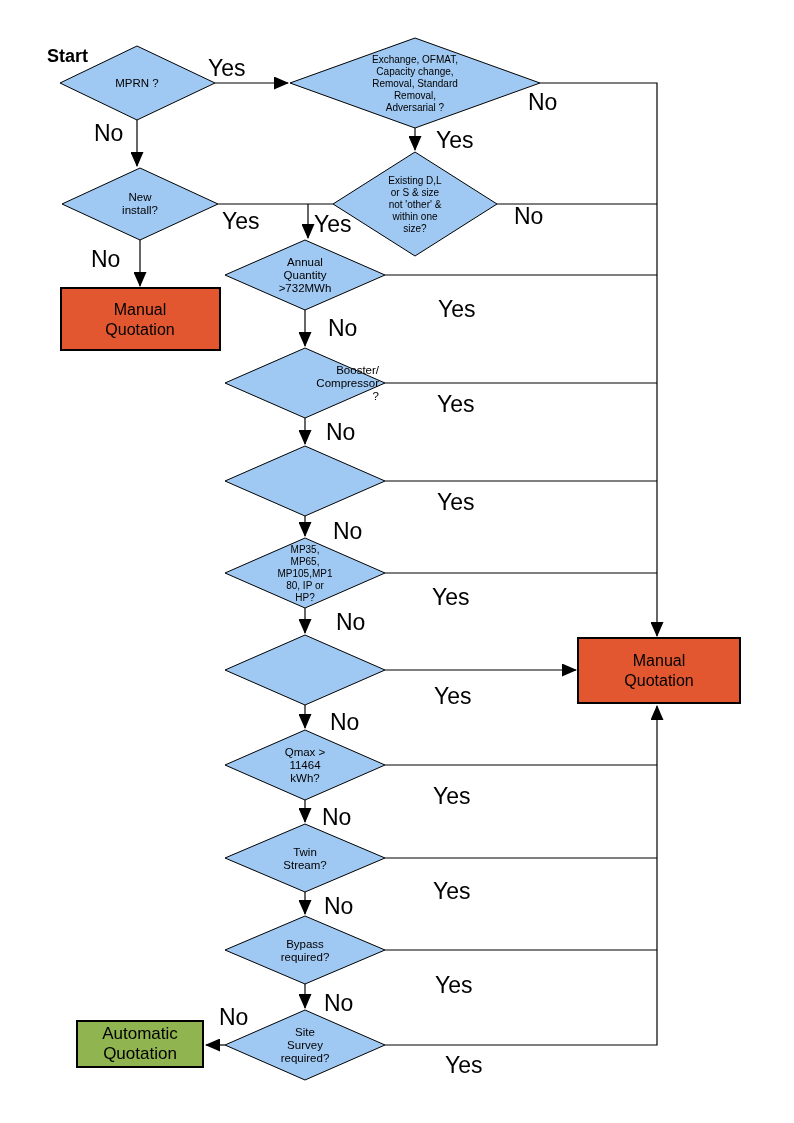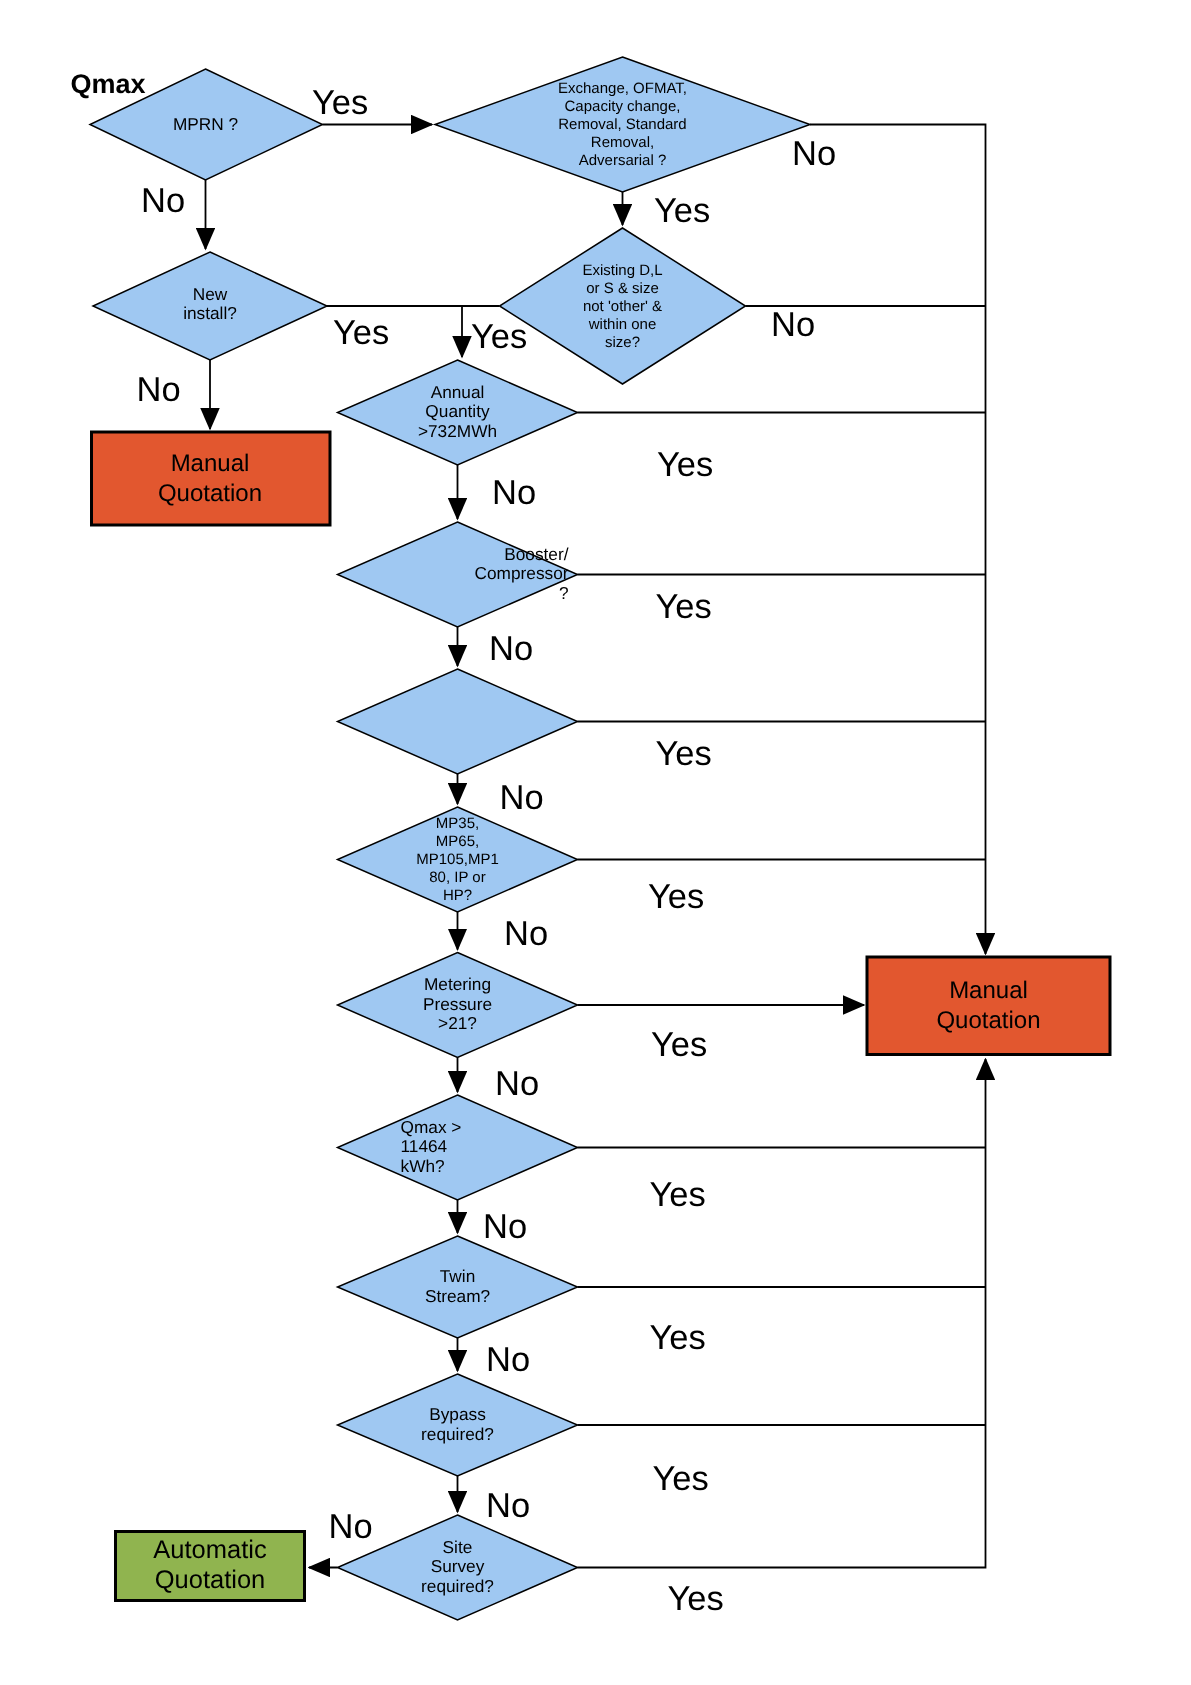--- a/index.html
+++ b/index.html
@@ -13,21 +13,21 @@
   svg.layer rect.manual{fill:#E2572F;stroke:#000;stroke-width:2;}
   svg.layer rect.auto{fill:#90B44F;stroke:#000;stroke-width:2;}
   .lbl{position:absolute;white-space:pre-line;text-align:center;line-height:1.15;
        transform:translate(-50%,-50%);}
   .decision-lbl{font-size:11.5px;}
   .decision-lbl.small{font-size:10px;line-height:1.2;}
   .terminal-lbl{font-size:16px;line-height:1.25;}
   .terminal-lbl.small{font-size:17px;line-height:1.2;}
   .edge-lbl{position:absolute;font-size:23px;line-height:1;white-space:nowrap;}
   .start{position:absolute;left:47px;top:46px;font-size:18px;font-weight:bold;}
-  .qmax-align{text-align:left;}
+  .qmax-align{text-align:center;}
 </style>
 </head>
 <body>
 
 <div class="canvas">
 
   <svg class="layer" width="794" height="1123" viewBox="0 0 794 1123">
     <defs>
       <marker id="arr" markerUnits="userSpaceOnUse" markerWidth="15" markerHeight="13" refX="14" refY="6.5" orient="auto">
         <path d="M0,0 L15,6.5 L0,13 Z" fill="#000"></path>
@@ -74,21 +74,21 @@
     <polygon class="decision" points="305,730 385,765 305,800 225,765"></polygon>
     <polygon class="decision" points="305,824 385,858 305,892 225,858"></polygon>
     <polygon class="decision" points="305,916 385,950 305,984 225,950"></polygon>
     <polygon class="decision" points="305,1010 385,1045 305,1080 225,1045"></polygon>
 
     <rect class="manual" x="61" y="288" width="159" height="62"></rect>
     <rect class="manual" x="578" y="638" width="162" height="65"></rect>
     <rect class="auto" x="77" y="1021" width="126" height="46"></rect>
   </svg>
 
-  <div class="start">Qmax</div>
+  <div class="start">Start</div>
 
   <div class="lbl decision-lbl" style="left:137px;top:84px;width:110px;">MPRN ?</div>
   <div class="lbl decision-lbl small" style="left:415px;top:84px;width:130px;">Exchange, OFMAT,
 Capacity change,
 Removal, Standard
 Removal,
 Adversarial ?</div>
   <div class="lbl decision-lbl" style="left:140px;top:204px;width:100px;">New
 install?</div>
   <div class="lbl decision-lbl small" style="left:415px;top:205px;width:110px;">Existing D,L
@@ -100,23 +100,20 @@
 Quantity
 &gt;732MWh</div>
   <div class="lbl decision-lbl" style="left:319px;top:384px;width:120px;text-align:right;">Booster/
 Compressor
 ?</div>
   <div class="lbl decision-lbl small" style="left:305px;top:574px;width:100px;">MP35,
 MP65,
 MP105,MP1
 80, IP or
 HP?</div>
-  <div class="lbl decision-lbl" style="left:305px;top:671px;width:110px;">Metering
-Pressure
-&gt;21?</div>
   <div class="lbl decision-lbl qmax-align" style="left:305px;top:766px;width:76px;">Qmax &gt;
 11464
 kWh?</div>
   <div class="lbl decision-lbl" style="left:305px;top:859px;width:100px;">Twin
 Stream?</div>
   <div class="lbl decision-lbl" style="left:305px;top:951px;width:100px;">Bypass
 required?</div>
   <div class="lbl decision-lbl" style="left:305px;top:1046px;width:100px;text-align:center;">Site
 Survey
 required?</div>

